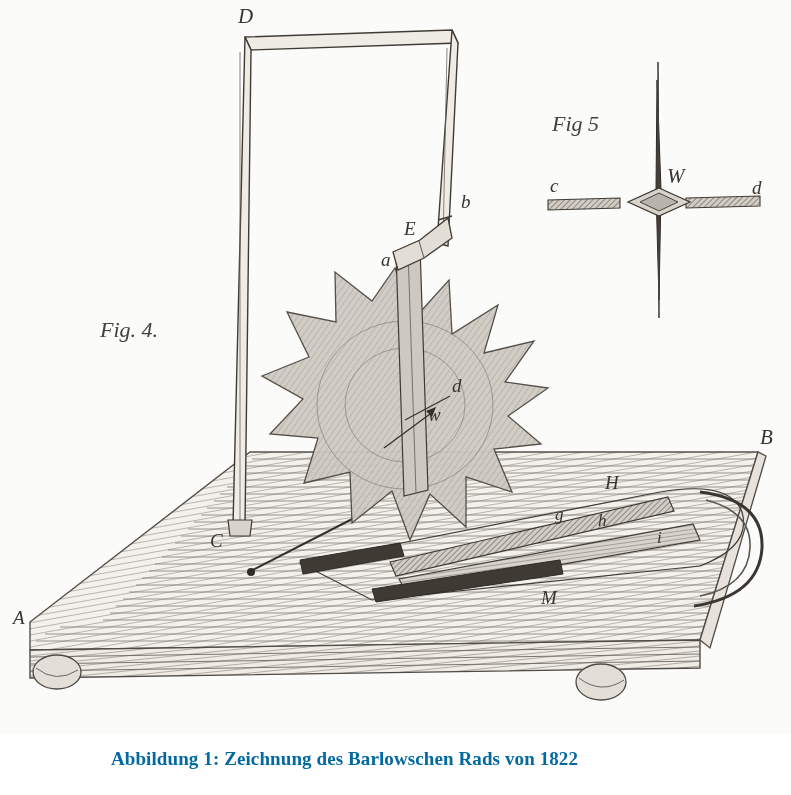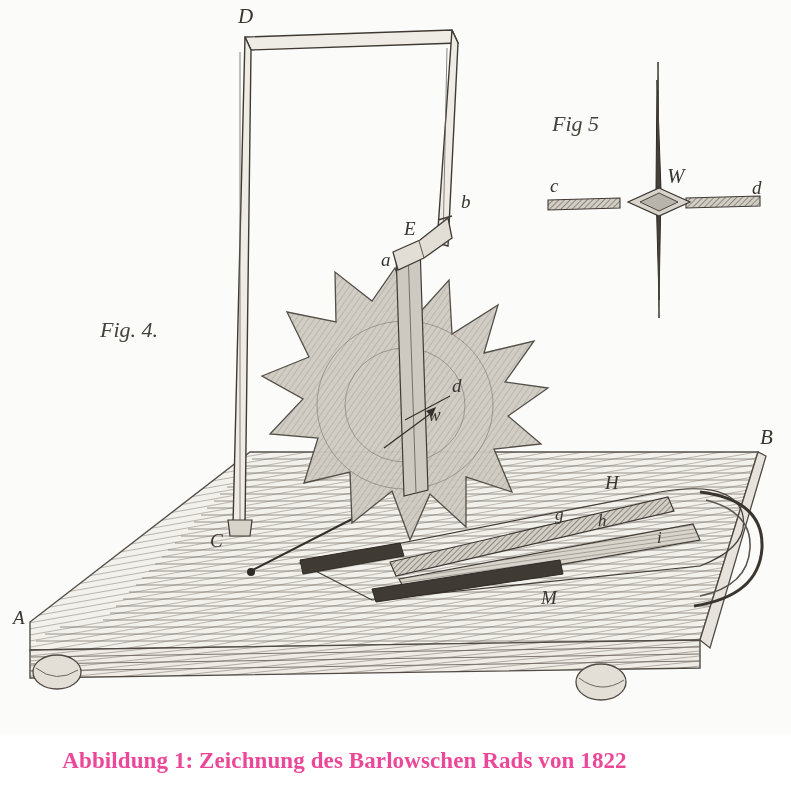--- a/index.html
+++ b/index.html
@@ -33,23 +33,23 @@
     display: block;
   }
   .caption {
     position: absolute;
     left: 0;
     top: 748px;
     width: 689px;
     text-align: center;
     font-family: "Liberation Serif", serif;
     font-weight: bold;
-    font-size: 23px;
+    font-size: 19px;
     letter-spacing: 0.1px;
-    color: #ec4899;
+    color: #0369a1;
   }
   
   .lbl {
     font-family: "Liberation Serif", serif;
     font-style: italic;
     fill: #38342f;
   }
   .lbl-sm { font-size: 17px; }
   .lbl-md { font-size: 19px; }
   .lbl-lg { font-size: 21px; }

